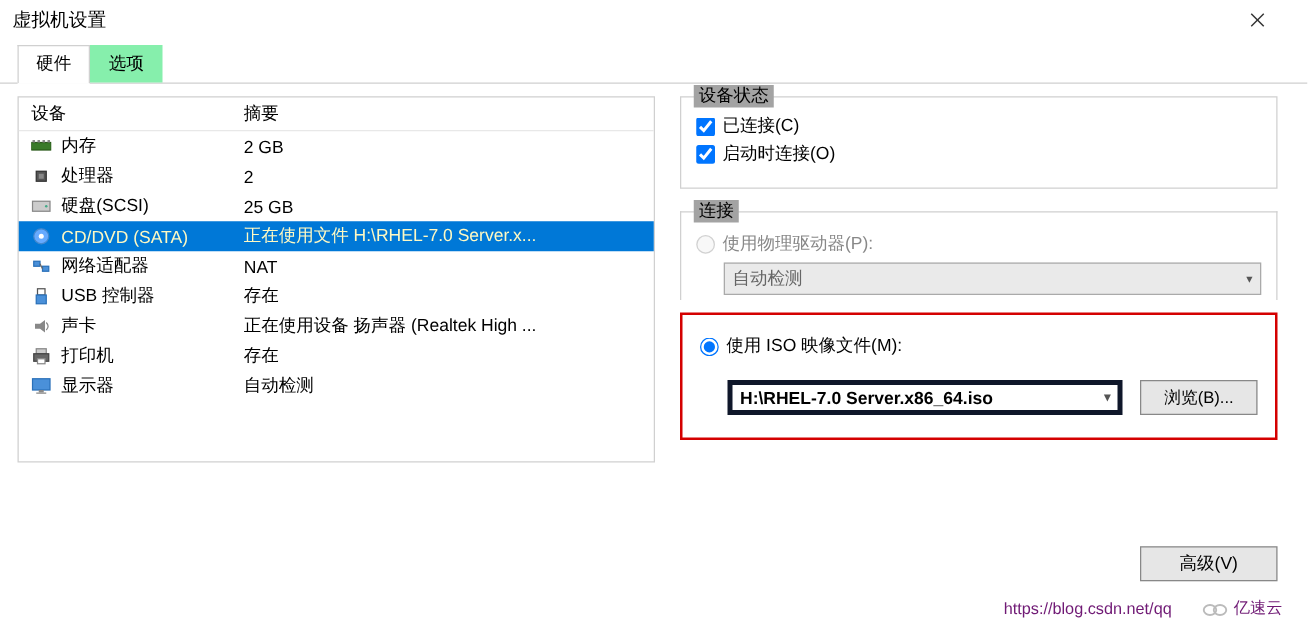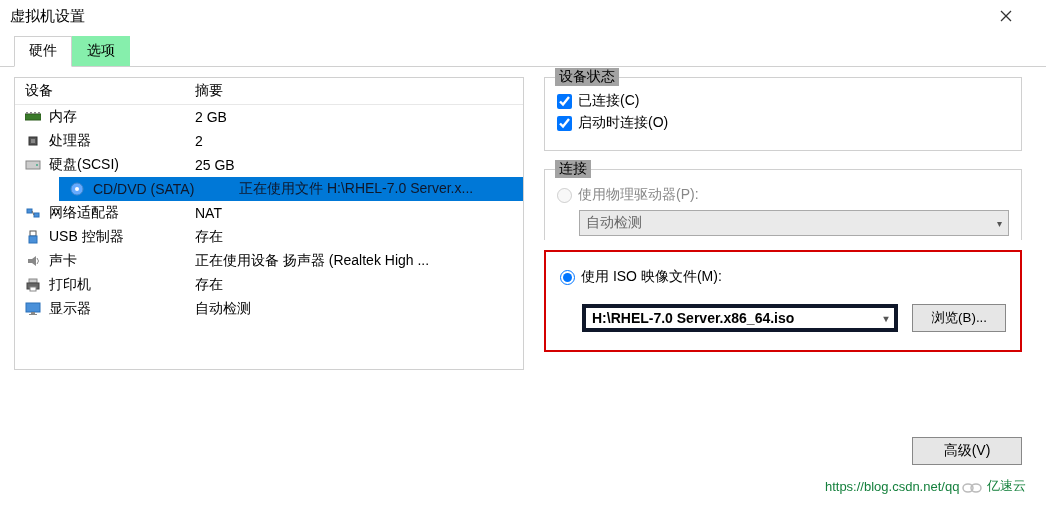--- a/index.html
+++ b/index.html
@@ -68,22 +68,21 @@
     .col-device { width: 180px; padding-left: 10px; }
     .col-summary { flex: 1; }
     .device-row {
       display: flex;
       align-items: center;
       padding: 3px 0;
       cursor: pointer;
     }
     .device-row.selected {
       background: #0078d7;
-      color: #0f172a;
-      margin-left: 44px;
+      color: #fef9c3;
     }
     .device-row .icon {
       width: 20px;
       height: 16px;
       margin-left: 8px;
       margin-right: 6px;
       display: inline-flex;
       align-items: center;
       justify-content: center;
     }
@@ -182,25 +181,25 @@
       background: #e6e6e6;
       cursor: pointer;
       display: flex;
       align-items: center;
       justify-content: center;
     }
     .watermark {
       position: absolute;
       right: 20px;
       bottom: 12px;
-      color: #15803d;
+      color: #701a75;
       font-size: 13px;
       display: flex;
       align-items: center;
-      gap: 2px;
+      gap: 24px;
     }
     .chevron { font-size: 10px; color: #555; }
   </style>
 </head>
 <body>
 
 <div class="titlebar">
   <span class="title">虚拟机设置</span>
   <div class="close-btn">
     <svg width="12" height="12" viewBox="0 0 12 12">

